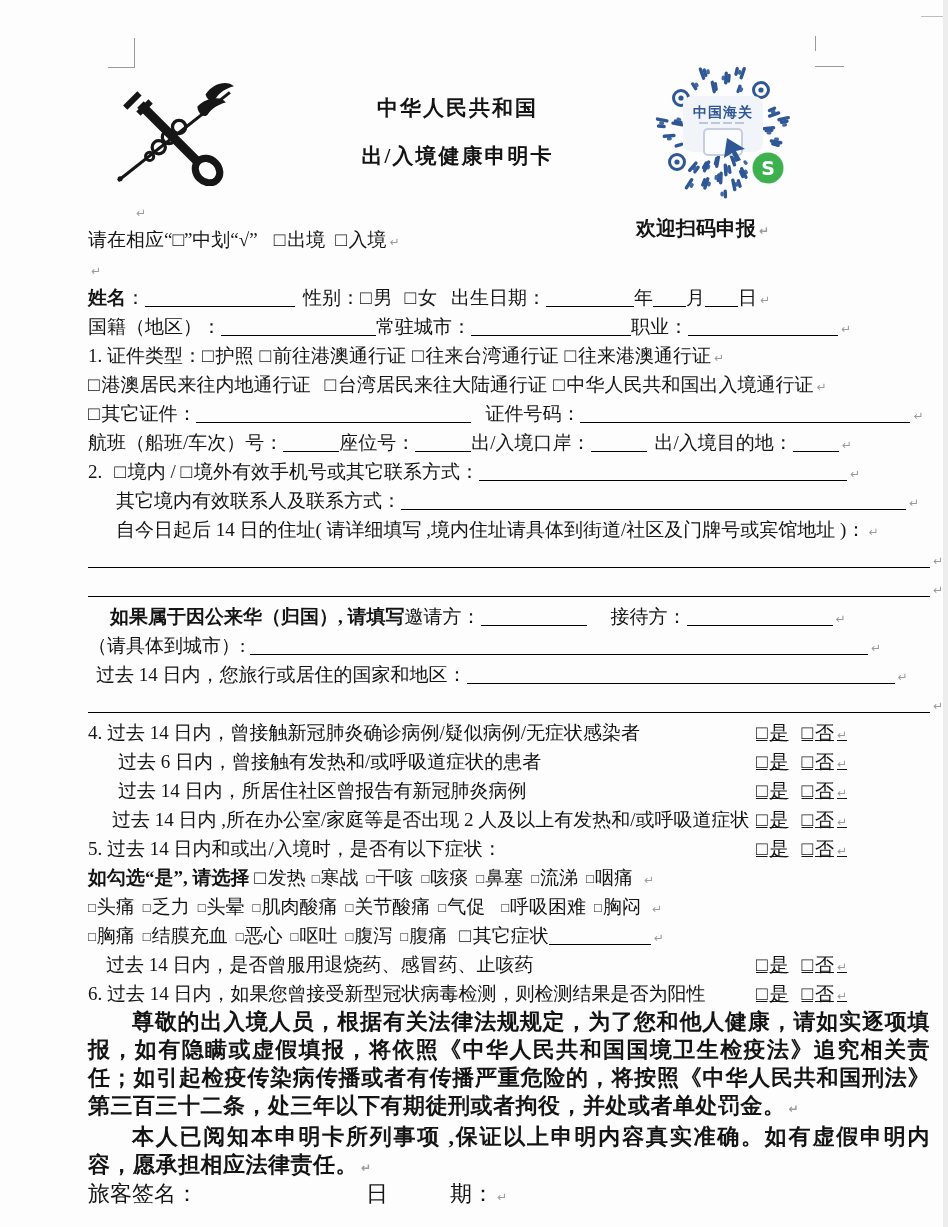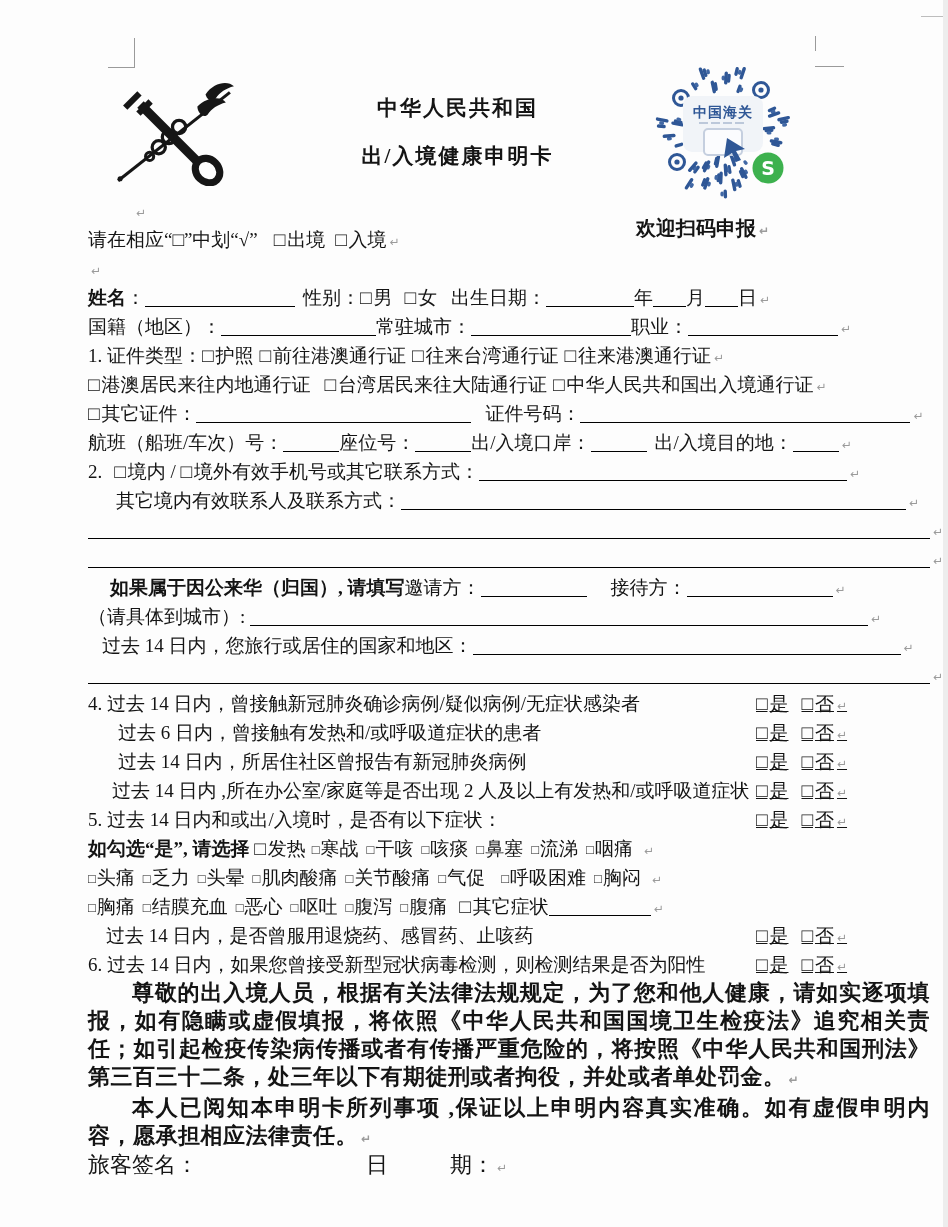--- a/index.html
+++ b/index.html
@@ -174,25 +174,26 @@
         <div class="line"><span class="t">请在相应“□”中划“√”</span><span class="sp" style="width: 16px;"></span><span class="cb"><span class="box">□</span><span class="lbl">出境</span></span><span class="sp" style="width: 10px;"></span><span class="cb"><span class="box">□</span><span class="lbl">入境</span></span><span class="pmark">↵</span></div>
         <div class="line"><span class="pmark">↵</span></div>
         <div class="line"><span class="b">姓名</span><span class="t">：</span><span class="u" style="width: 150px;"></span><span class="sp" style="width: 8px;"></span><span class="t">性别：</span><span class="cb"><span class="box">□</span><span class="lbl">男</span></span><span class="sp" style="width: 12px;"></span><span class="cb"><span class="box">□</span><span class="lbl">女</span></span><span class="sp" style="width: 14px;"></span><span class="t">出生日期：</span><span class="u" style="width: 88px;"></span><span class="t">年</span><span class="u" style="width: 33px;"></span><span class="t">月</span><span class="u" style="width: 33px;"></span><span class="t">日</span><span class="pmark">↵</span></div>
         <div class="line"><span class="t">国籍（地区）：</span><span class="u" style="width: 155px;"></span><span class="t">常驻城市：</span><span class="u" style="width: 160px;"></span><span class="t">职业：</span><span class="u" style="width: 150px;"></span><span class="pmark">↵</span></div>
         <div class="line"><span class="t">1. 证件类型：</span><span class="cb"><span class="box">□</span><span class="lbl">护照</span></span><span class="sp" style="width: 6px;"></span><span class="cb"><span class="box">□</span><span class="lbl">前往港澳通行证</span></span><span class="sp" style="width: 6px;"></span><span class="cb"><span class="box">□</span><span class="lbl">往来台湾通行证</span></span><span class="sp" style="width: 6px;"></span><span class="cb"><span class="box">□</span><span class="lbl">往来港澳通行证</span></span><span class="pmark">↵</span></div>
         <div class="line"><span class="cb"><span class="box">□</span><span class="lbl">港澳居民来往内地通行证</span></span><span class="sp" style="width: 14px;"></span><span class="cb"><span class="box">□</span><span class="lbl">台湾居民来往大陆通行证</span></span><span class="sp" style="width: 6px;"></span><span class="cb"><span class="box">□</span><span class="lbl">中华人民共和国出入境通行证</span></span><span class="pmark">↵</span></div>
         <div class="line"><span class="cb"><span class="box">□</span><span class="lbl">其它证件：</span></span><span class="u" style="width: 275px;"></span><span class="sp" style="width: 14px;"></span><span class="t">证件号码：</span><span class="u" style="width: 330px;"></span><span class="pmark">↵</span></div>
         <div class="line"><span class="t">航班（船班/车次）号：</span><span class="u" style="width: 56px;"></span><span class="t">座位号：</span><span class="u" style="width: 56px;"></span><span class="t">出/入境口岸：</span><span class="u" style="width: 56px;"></span><span class="sp" style="width: 8px;"></span><span class="t">出/入境目的地：</span><span class="u" style="width: 46px;"></span><span class="pmark">↵</span></div>
         <div class="line"><span class="t">2.</span><span class="sp" style="width: 12px;"></span><span class="cb"><span class="box">□</span><span class="lbl">境内</span></span><span class="t"> / </span><span class="cb"><span class="box">□</span><span class="lbl">境外有效手机号或其它联系方式：</span></span><span class="u" style="width: 368px;"></span><span class="pmark">↵</span></div>
         <div class="line" style="padding-left: 28px;"><span class="t">其它境内有效联系人及联系方式：</span><span class="u" style="width: 505px;"></span><span class="pmark">↵</span></div>
+        <div class="line" style="padding-left: 28px;"><span class="t">自今日起后 14 日的住址( 请详细填写 ,境内住址请具体到街道/社区及门牌号或宾馆地址 )：</span><span class="pmark">↵</span></div>
         <div class="line"><span class="u" style="width: 842px;"></span><span class="pmark">↵</span></div>
         <div class="line"><span class="u" style="width: 842px;"></span><span class="pmark">↵</span></div>
         <div class="line" style="padding-left: 22px;"><span class="b">如果属于因公来华（归国）, 请填写</span><span class="t">邀请方：</span><span class="u" style="width: 106px;"></span><span class="sp" style="width: 24px;"></span><span class="t">接待方：</span><span class="u" style="width: 146px;"></span><span class="pmark">↵</span></div>
         <div class="line"><span class="t">（请具体到城市）: </span><span class="u" style="width: 618px;"></span><span class="pmark">↵</span></div>
-        <div class="line" style="padding-left: 8px; margin-left: 6px;"><span class="t">过去 14 日内，您旅行或居住的国家和地区：</span><span class="u" style="width: 428px;"></span><span class="pmark">↵</span></div>
+        <div class="line" style="padding-left: 8px;"><span class="t">过去 14 日内，您旅行或居住的国家和地区：</span><span class="u" style="width: 428px;"></span><span class="pmark">↵</span></div>
         <div class="line"><span class="u" style="width: 842px;"></span><span class="pmark">↵</span></div>
         <div class="line"><span class="t">4. 过去 14 日内，曾接触新冠肺炎确诊病例/疑似病例/无症状感染者</span><span class="yn"><span class="cb"><span class="box">□</span><span class="lbl">是</span></span><span class="gap"></span><span class="cb"><span class="box">□</span><span class="lbl">否</span></span><span class="pmark">↵</span></span></div>
         <div class="line" style="padding-left: 30px;"><span class="t">过去 6 日内，曾接触有发热和/或呼吸道症状的患者</span><span class="yn"><span class="cb"><span class="box">□</span><span class="lbl">是</span></span><span class="gap"></span><span class="cb"><span class="box">□</span><span class="lbl">否</span></span><span class="pmark">↵</span></span></div>
         <div class="line" style="padding-left: 30px;"><span class="t">过去 14 日内，所居住社区曾报告有新冠肺炎病例</span><span class="yn"><span class="cb"><span class="box">□</span><span class="lbl">是</span></span><span class="gap"></span><span class="cb"><span class="box">□</span><span class="lbl">否</span></span><span class="pmark">↵</span></span></div>
         <div class="line" style="padding-left: 24px;"><span class="t">过去 14 日内 ,所在办公室/家庭等是否出现 2 人及以上有发热和/或呼吸道症状</span><span class="yn"><span class="cb"><span class="box">□</span><span class="lbl">是</span></span><span class="gap"></span><span class="cb"><span class="box">□</span><span class="lbl">否</span></span><span class="pmark">↵</span></span></div>
         <div class="line"><span class="t">5. 过去 14 日内和或出/入境时，是否有以下症状：</span><span class="yn"><span class="cb"><span class="box">□</span><span class="lbl">是</span></span><span class="gap"></span><span class="cb"><span class="box">□</span><span class="lbl">否</span></span><span class="pmark">↵</span></span></div>
         <div class="line"><span class="b">如勾选“是”, 请选择 </span><span class="cb"><span class="box">□</span><span class="lbl">发热</span></span><span class="sp" style="width: 6px;"></span><span class="cb cbs"><span class="box">□</span><span class="lbl">寒战</span></span><span class="cb cbs"><span class="box">□</span><span class="lbl">干咳</span></span><span class="cb cbs"><span class="box">□</span><span class="lbl">咳痰</span></span><span class="cb cbs"><span class="box">□</span><span class="lbl">鼻塞</span></span><span class="cb cbs"><span class="box">□</span><span class="lbl">流涕</span></span><span class="cb cbs"><span class="box">□</span><span class="lbl">咽痛</span></span><span class="pmark">↵</span></div>
         <div class="line"><span class="cb cbs"><span class="box">□</span><span class="lbl">头痛</span></span><span class="cb cbs"><span class="box">□</span><span class="lbl">乏力</span></span><span class="cb cbs"><span class="box">□</span><span class="lbl">头晕</span></span><span class="cb cbs"><span class="box">□</span><span class="lbl">肌肉酸痛</span></span><span class="cb cbs"><span class="box">□</span><span class="lbl">关节酸痛</span></span><span class="cb cbs"><span class="box">□</span><span class="lbl">气促</span></span><span class="sp" style="width: 8px;"></span><span class="cb cbs"><span class="box">□</span><span class="lbl">呼吸困难</span></span><span class="cb cbs"><span class="box">□</span><span class="lbl">胸闷</span></span><span class="pmark">↵</span></div>
         <div class="line"><span class="cb cbs"><span class="box">□</span><span class="lbl">胸痛</span></span><span class="cb cbs"><span class="box">□</span><span class="lbl">结膜充血</span></span><span class="cb cbs"><span class="box">□</span><span class="lbl">恶心</span></span><span class="cb cbs"><span class="box">□</span><span class="lbl">呕吐</span></span><span class="cb cbs"><span class="box">□</span><span class="lbl">腹泻</span></span><span class="cb cbs"><span class="box">□</span><span class="lbl">腹痛</span></span><span class="sp" style="width: 4px;"></span><span class="cb"><span class="box">□</span><span class="lbl">其它症状</span></span><span class="u" style="width: 102px;"></span><span class="pmark">↵</span></div>
         <div class="line" style="padding-left: 18px;"><span class="t">过去 14 日内，是否曾服用退烧药、感冒药、止咳药</span><span class="yn"><span class="cb"><span class="box">□</span><span class="lbl">是</span></span><span class="gap"></span><span class="cb"><span class="box">□</span><span class="lbl">否</span></span><span class="pmark">↵</span></span></div>

